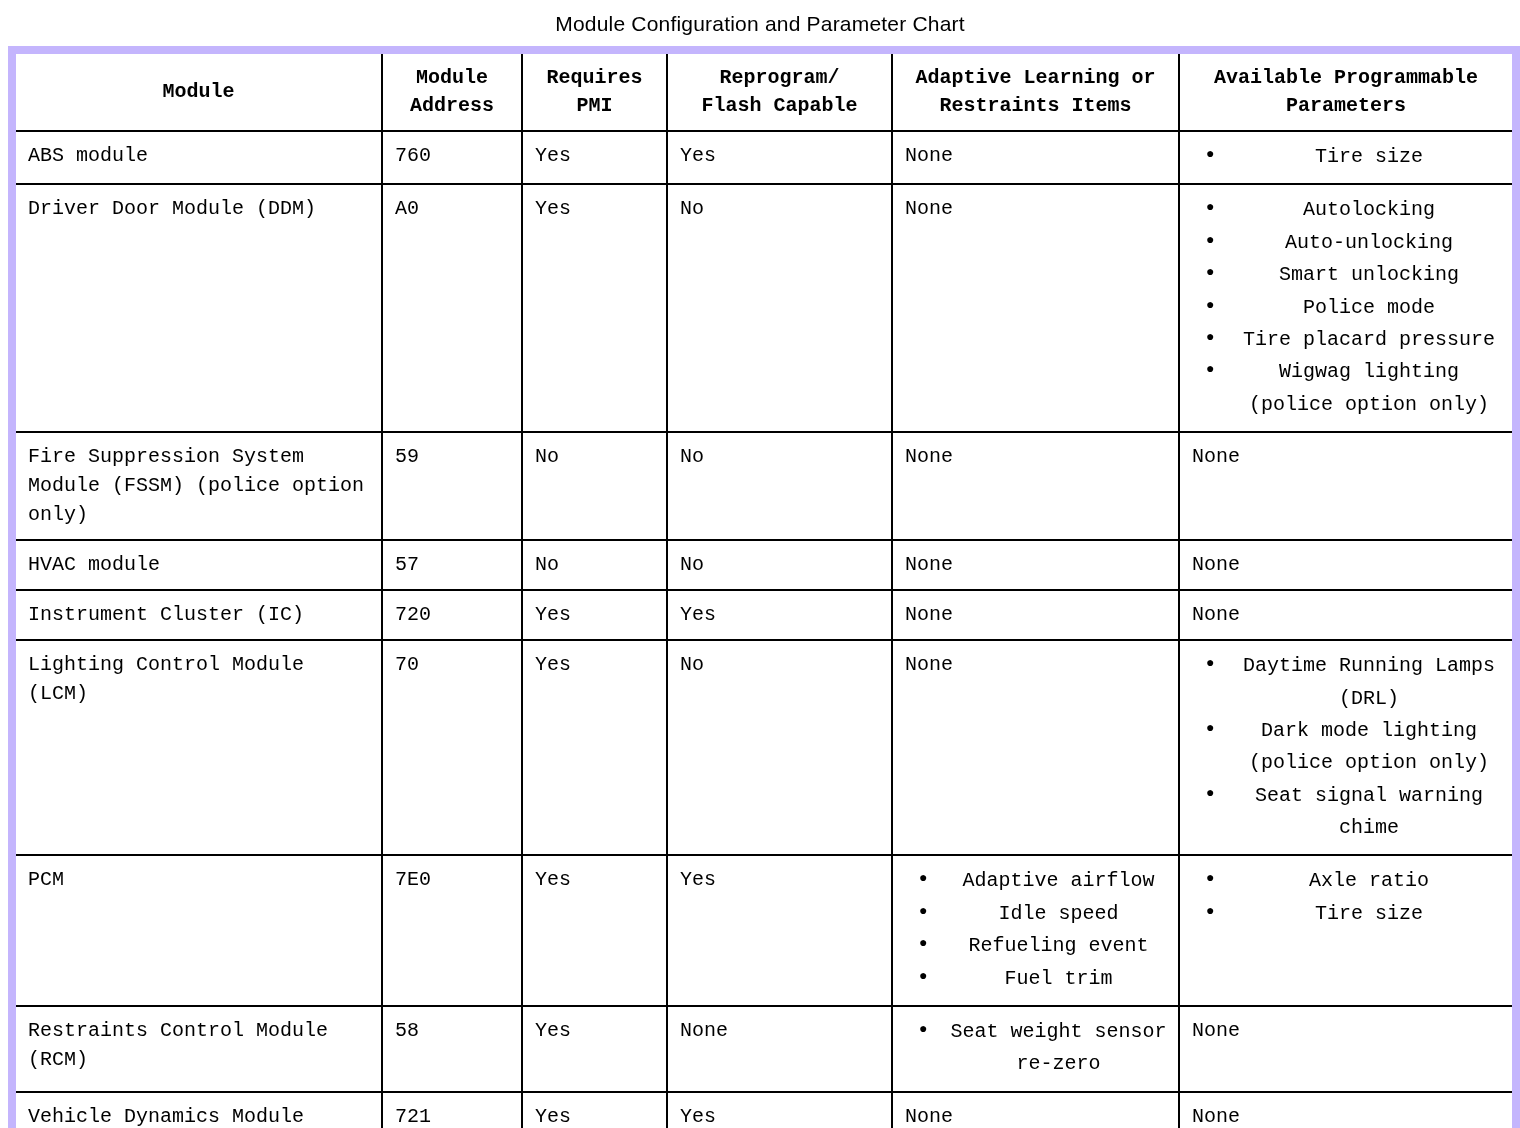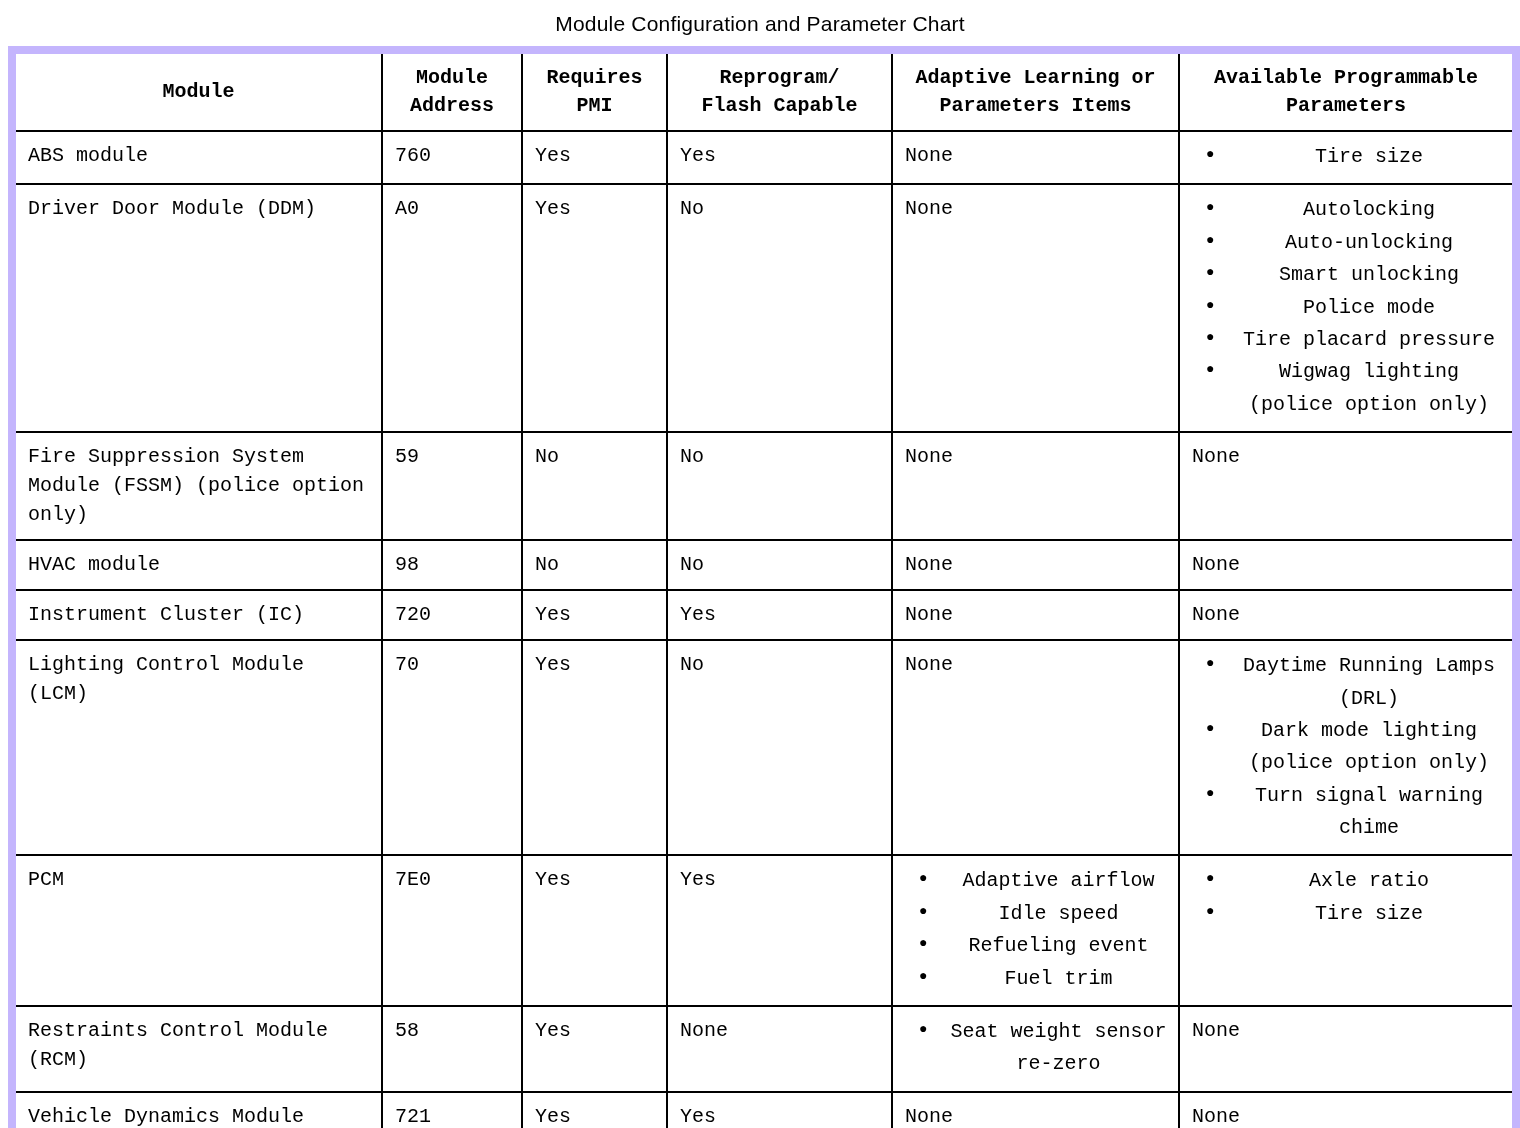--- a/index.html
+++ b/index.html
@@ -84,21 +84,21 @@
     <thead>
       <tr id="header-row">
           <th>Module</th>
           <th>Module
 Address</th>
           <th>Requires
 PMI</th>
           <th>Reprogram/
 Flash Capable</th>
           <th>Adaptive Learning or
-Parameters Items</th>
+Restraints Items</th>
           <th>Available Programmable
 Parameters</th>
         </tr>
     </thead>
     <tbody id="table-body">
         <tr>
           <td>ABS module</td>
           <td class="center">760</td>
           <td class="center">Yes</td>
           <td class="center">Yes</td>
@@ -129,21 +129,21 @@
         <tr>
           <td>Fire Suppression System Module (FSSM) (police option only)</td>
           <td class="center">59</td>
           <td class="center">No</td>
           <td class="center">No</td>
           <td>None</td>
           <td>None</td>
         </tr>
         <tr>
           <td>HVAC module</td>
-          <td class="center">98</td>
+          <td class="center">57</td>
           <td class="center">No</td>
           <td class="center">No</td>
           <td>None</td>
           <td>None</td>
         </tr>
         <tr>
           <td>Instrument Cluster (IC)</td>
           <td class="center">720</td>
           <td class="center">Yes</td>
           <td class="center">Yes</td>
@@ -153,21 +153,21 @@
         <tr>
           <td>Lighting Control Module (LCM)</td>
           <td class="center">70</td>
           <td class="center">Yes</td>
           <td class="center">No</td>
           <td>None</td>
           <td>
             <ul class="bullets">
               <li>Daytime Running Lamps (DRL)</li>
               <li>Dark mode lighting (police option only)</li>
-              <li>Turn signal warning chime</li>
+              <li>Seat signal warning chime</li>
             </ul>
           </td>
         </tr>
         <tr>
           <td>PCM</td>
           <td class="center">7E0</td>
           <td class="center">Yes</td>
           <td class="center">Yes</td>
           <td>
             <ul class="bullets">

